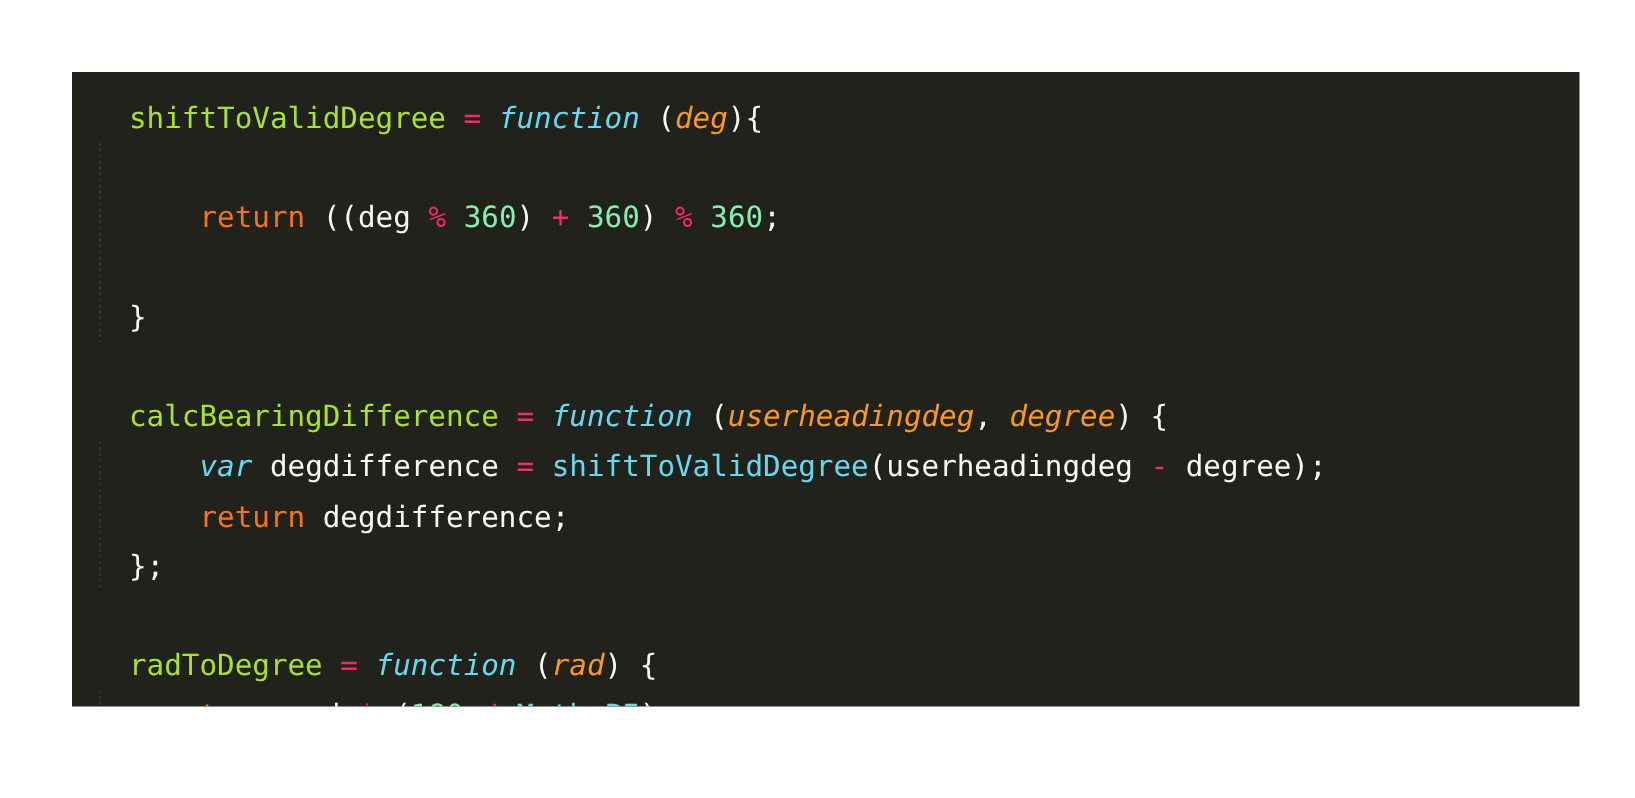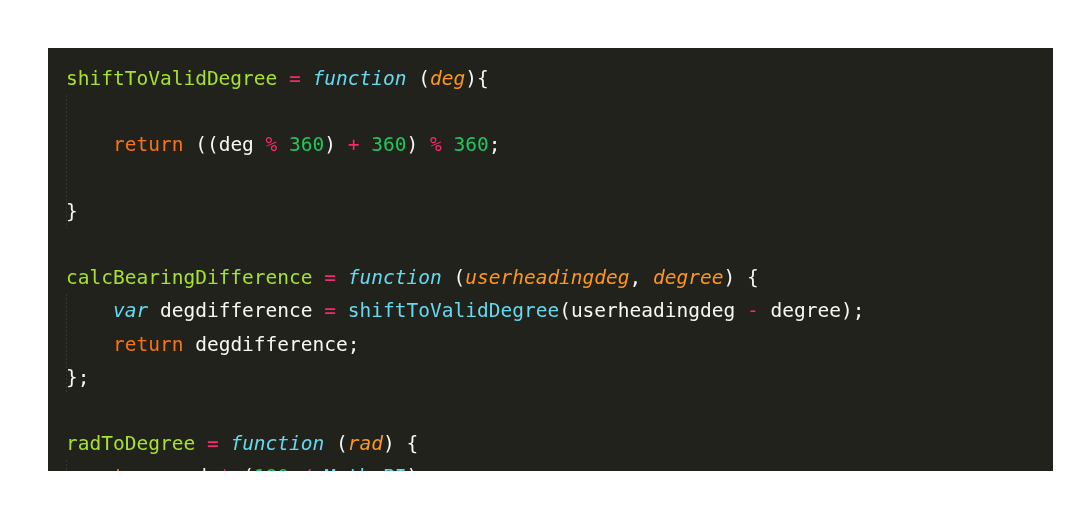--- a/index.html
+++ b/index.html
@@ -38,40 +38,41 @@
     font-size: 19.5px;
     line-height: 33.2px;
     white-space: pre;
     color: #f8f8f2;
   }
   .ln {
     display: block;
     height: 33.2px;
     padding-left: 18px;
     white-space: pre;
+    margin-left: 20px;
   }
   
   .guide {
     position: absolute;
     width: 1px;
     background-image: linear-gradient(to bottom,
         rgba(255,255,255,0.085) 0px,
         rgba(255,255,255,0.085) 2px,
         rgba(0,0,0,0) 2px,
         rgba(0,0,0,0) 4px);
     background-size: 1px 4px;
     pointer-events: none;
   }
   
   .t-fn      { color: #a6e22e; }
   .t-kw      { color: #66d9ef; font-style: italic; }
   .t-param   { color: #fd971f; font-style: italic; }
   .t-op      { color: #f92672; }
   .t-ret     { color: #f97316; }
-  .t-num     { color: #22c55e; }
+  .t-num     { color: #86efac; }
   .t-plain   { color: #f8f8f2; }
   .t-call    { color: #66d9ef; }
   .t-builtin { color: #66d9ef; }
 </style>
 </head>
 <body>
 
 <div id="screenshot">
 
   <div id="code-block" style="background: rgb(33, 34, 28);">

